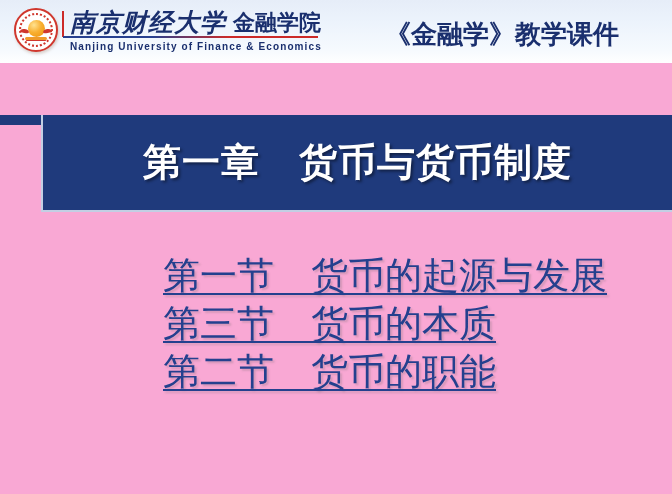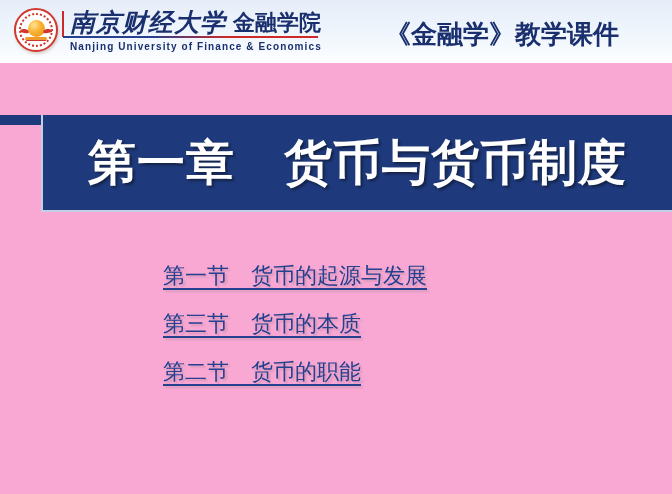--- a/index.html
+++ b/index.html
@@ -114,36 +114,36 @@
   }
   .title-bar {
     position: absolute; left: 41px; top: 115px;
     width: 631px; height: 97px;
     background: #1f3a7c;
     border-left: 2px solid #c3cfe4;
     border-bottom: 2px solid #c3cfe4;
     display: flex; align-items: center; justify-content: center;
   }
   .chapter-title {
-    font-size: 48px;
+    font-size: 38px;
     font-weight: 700;
     color: #ffffff;
     letter-spacing: 1px;
     text-shadow: 2px 2px 3px rgba(0,0,0,0.45);
     white-space: nowrap;
   }
 
   
   .toc {
     position: absolute; left: 163px; top: 252px;
     display: flex; flex-direction: column;
   }
   .toc-link {
     font-family: "Liberation Serif", "DejaVu Serif", serif;
-    font-size: 22px;
+    font-size: 37px;
     line-height: 48px;
     color: #24408e;
     text-decoration: underline;
     text-decoration-thickness: 2px;
     text-underline-offset: 5px;
     text-decoration-color: #24408e;
     text-shadow: 2px 2px 2px rgba(100,100,100,0.25);
     white-space: nowrap;
     cursor: pointer;
     align-self: flex-start;

